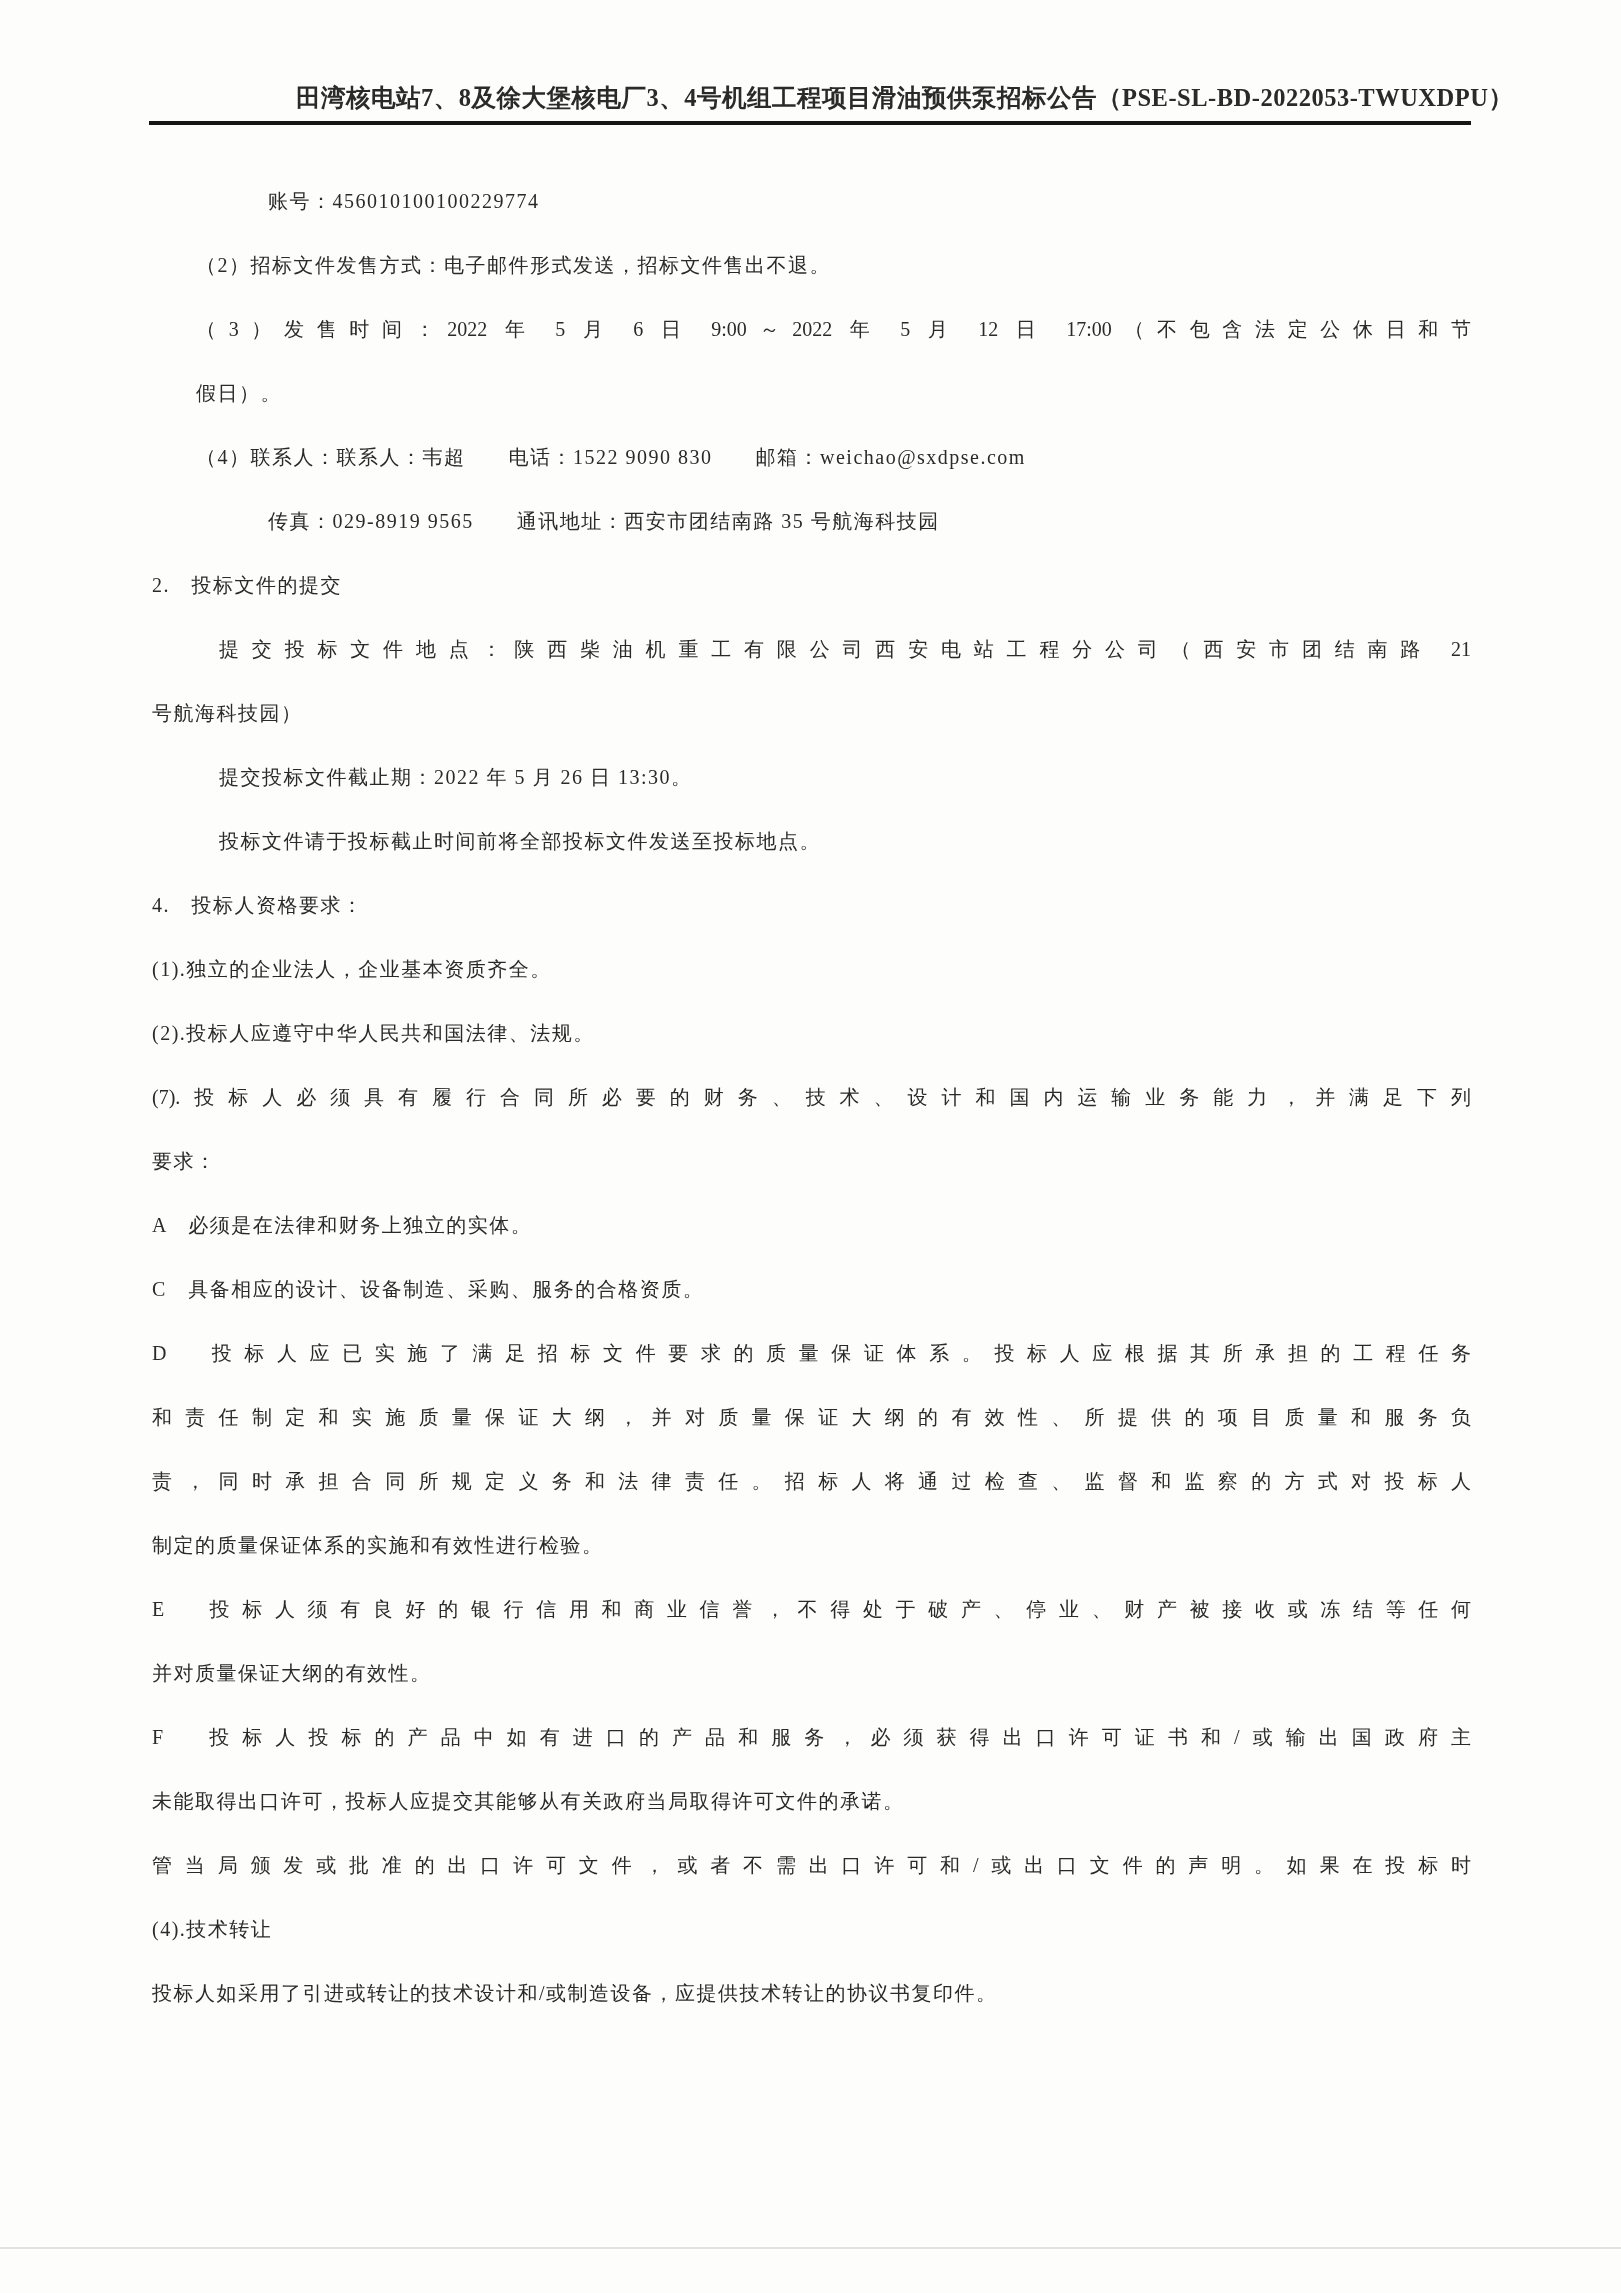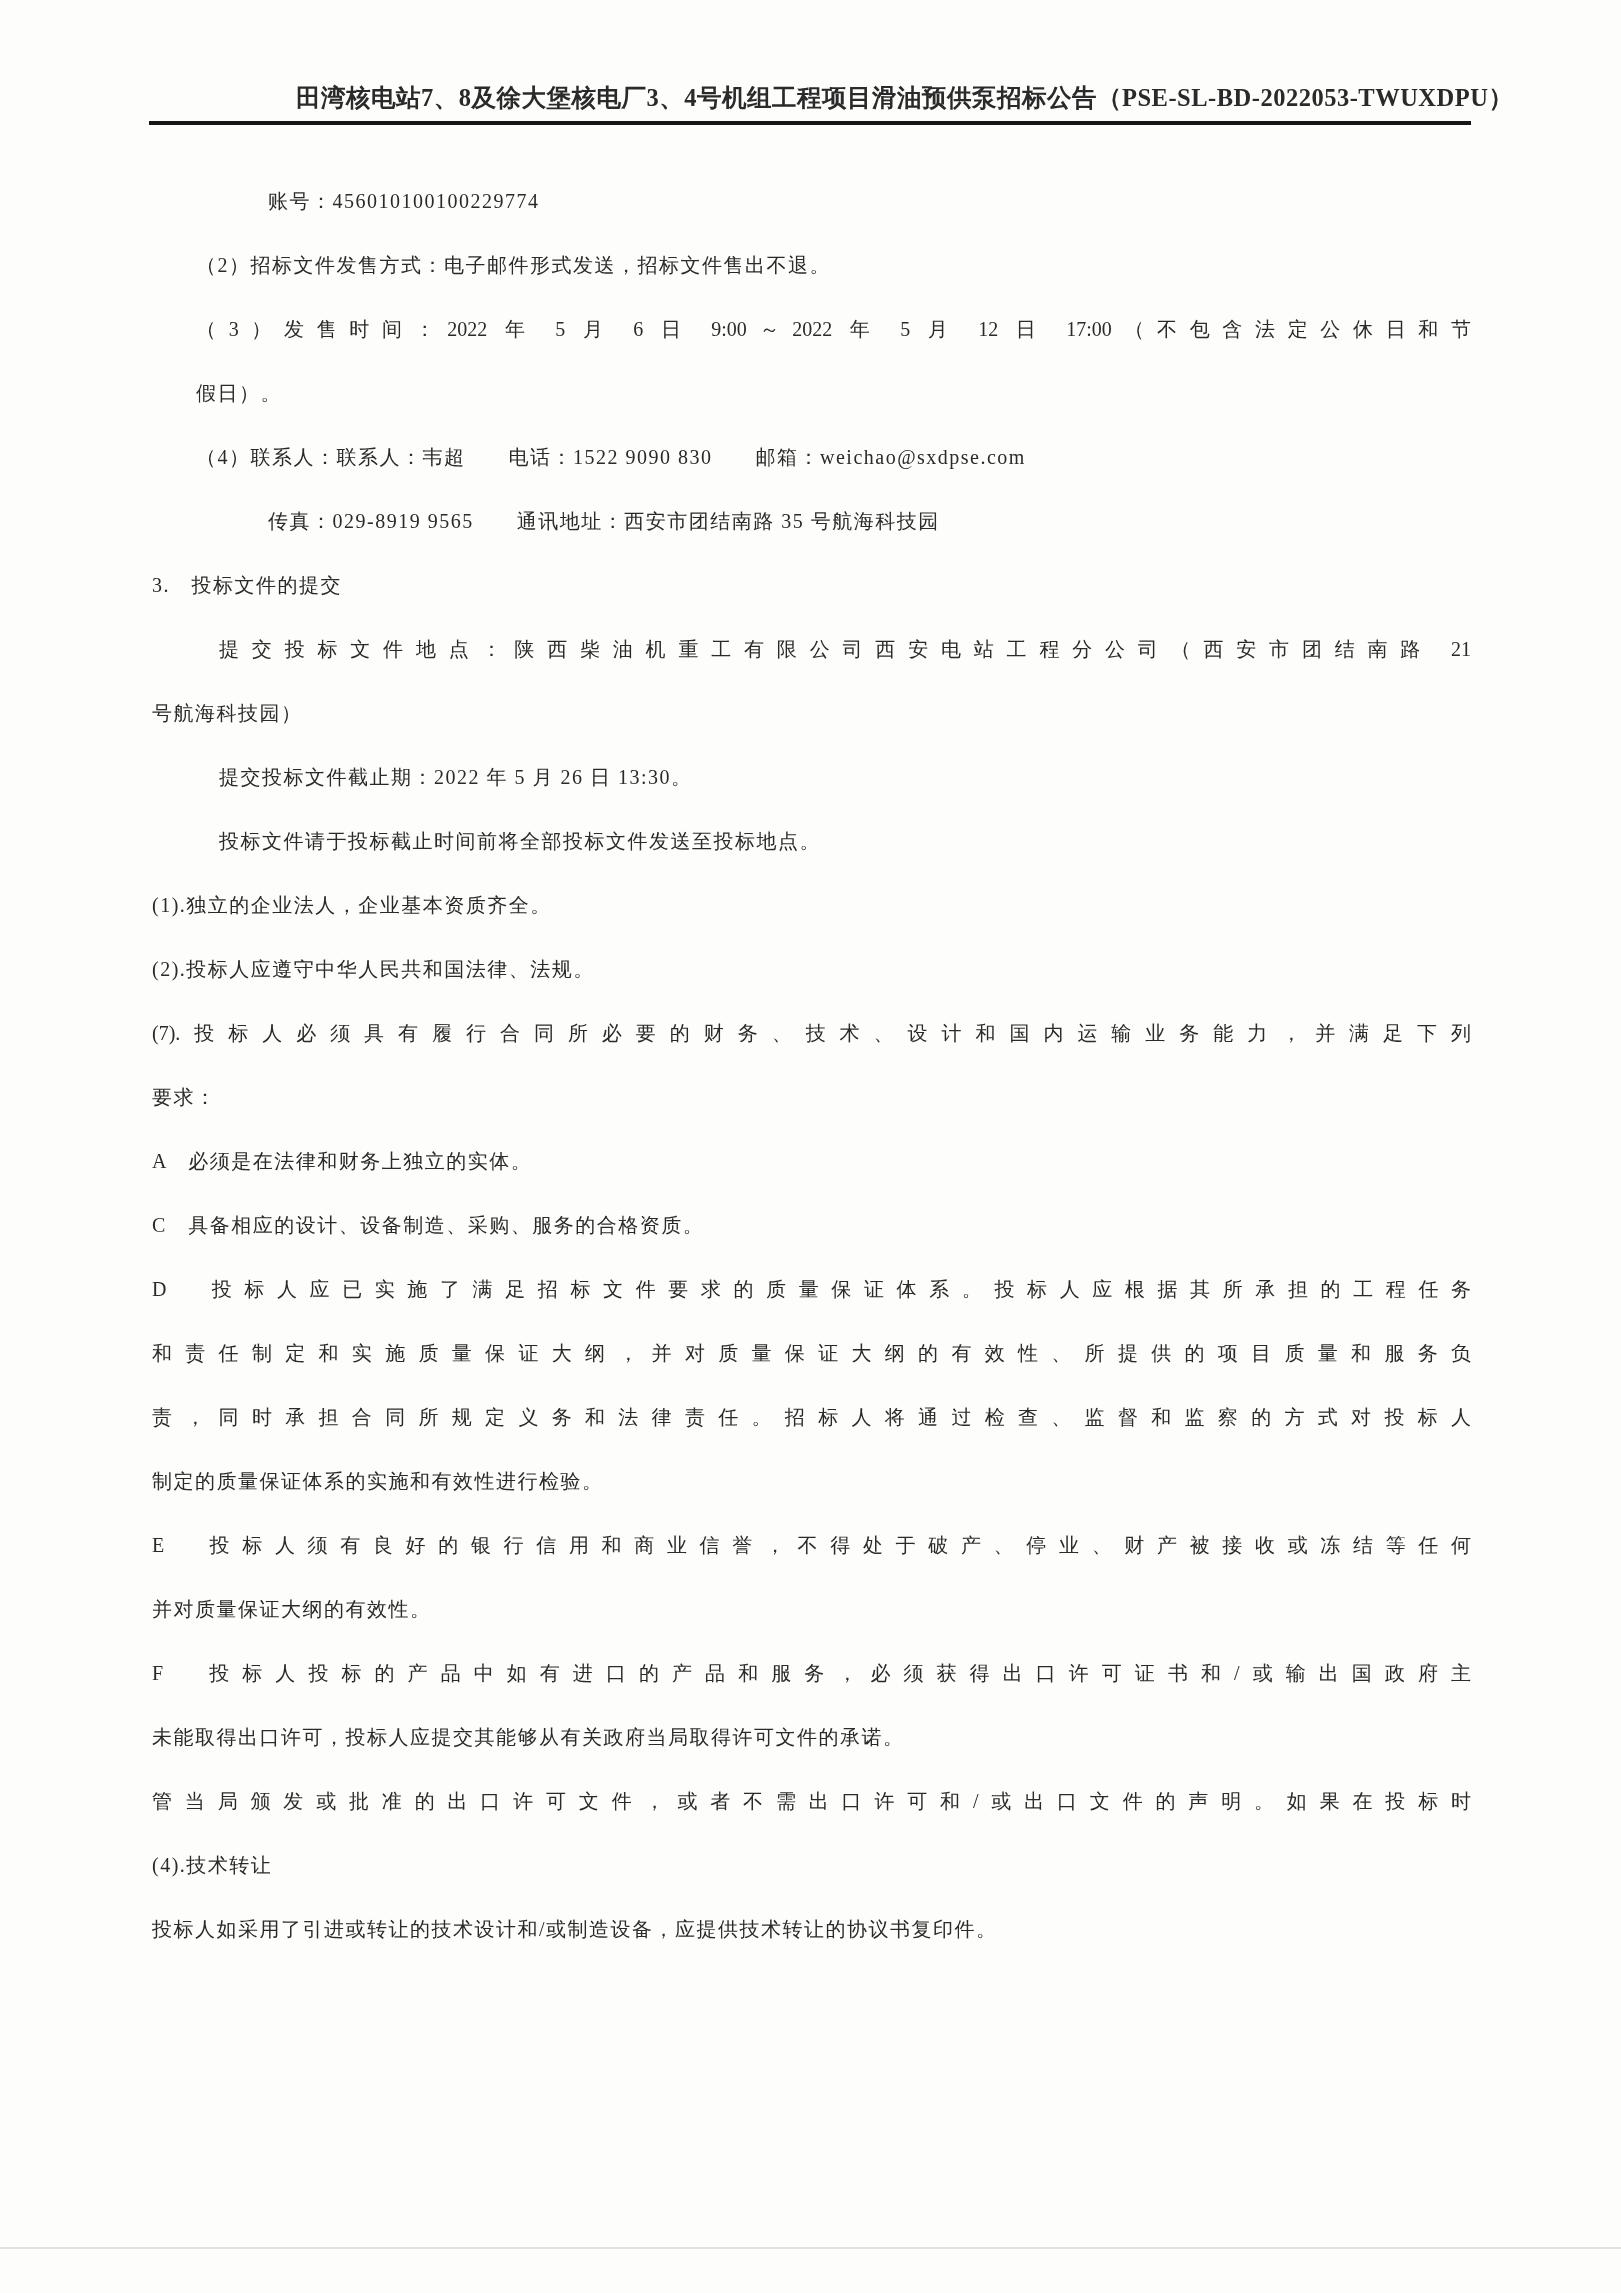--- a/index.html
+++ b/index.html
@@ -80,25 +80,26 @@
   <div id="header-title">田湾核电站7、8及徐大堡核电厂3、4号机组工程项目滑油预供泵招标公告（PSE-SL-BD-2022053-TWUXDPU）</div>
   <div id="header-rule"></div>
 
   <div id="document-body">
       <div class="line ind-detail">账号：456010100100229774</div>
       <div class="line ind-clause">（2）招标文件发售方式：电子邮件形式发送，招标文件售出不退。</div>
       <div class="line ind-clause fill">（3）发售时间：2022 年 5 月 6 日 9:00～2022 年 5 月 12 日 17:00（不包含法定公休日和节</div>
       <div class="line ind-clause">假日）。</div>
       <div class="line ind-clause">（4）联系人：联系人：韦超　　电话：1522 9090 830　　邮箱：weichao@sxdpse.com</div>
       <div class="line ind-detail">传真：029-8919 9565　　通讯地址：西安市团结南路 35 号航海科技园</div>
-      <div class="line ind-body">3.　投标文件的提交</div>
+      <div class="line ind-body">2.　投标文件的提交</div>
       <div class="line ind-para fill">提交投标文件地点：陕西柴油机重工有限公司西安电站工程分公司（西安市团结南路 21</div>
       <div class="line ind-body">号航海科技园）</div>
       <div class="line ind-para">提交投标文件截止期：2022 年 5 月 26 日 13:30。</div>
       <div class="line ind-para">投标文件请于投标截止时间前将全部投标文件发送至投标地点。</div>
+      <div class="line ind-body">4.　投标人资格要求：</div>
       <div class="line ind-body">(1).独立的企业法人，企业基本资质齐全。</div>
       <div class="line ind-body">(2).投标人应遵守中华人民共和国法律、法规。</div>
       <div class="line ind-body fill">(7).投标人必须具有履行合同所必要的财务、技术、设计和国内运输业务能力，并满足下列</div>
       <div class="line ind-body">要求：</div>
       <div class="line ind-body">A　必须是在法律和财务上独立的实体。</div>
       <div class="line ind-body">C　具备相应的设计、设备制造、采购、服务的合格资质。</div>
       <div class="line ind-body fill">D　投标人应已实施了满足招标文件要求的质量保证体系。投标人应根据其所承担的工程任务</div>
       <div class="line ind-body fill">和责任制定和实施质量保证大纲，并对质量保证大纲的有效性、所提供的项目质量和服务负</div>
       <div class="line ind-body fill">责，同时承担合同所规定义务和法律责任。招标人将通过检查、监督和监察的方式对投标人</div>
       <div class="line ind-body">制定的质量保证体系的实施和有效性进行检验。</div>

